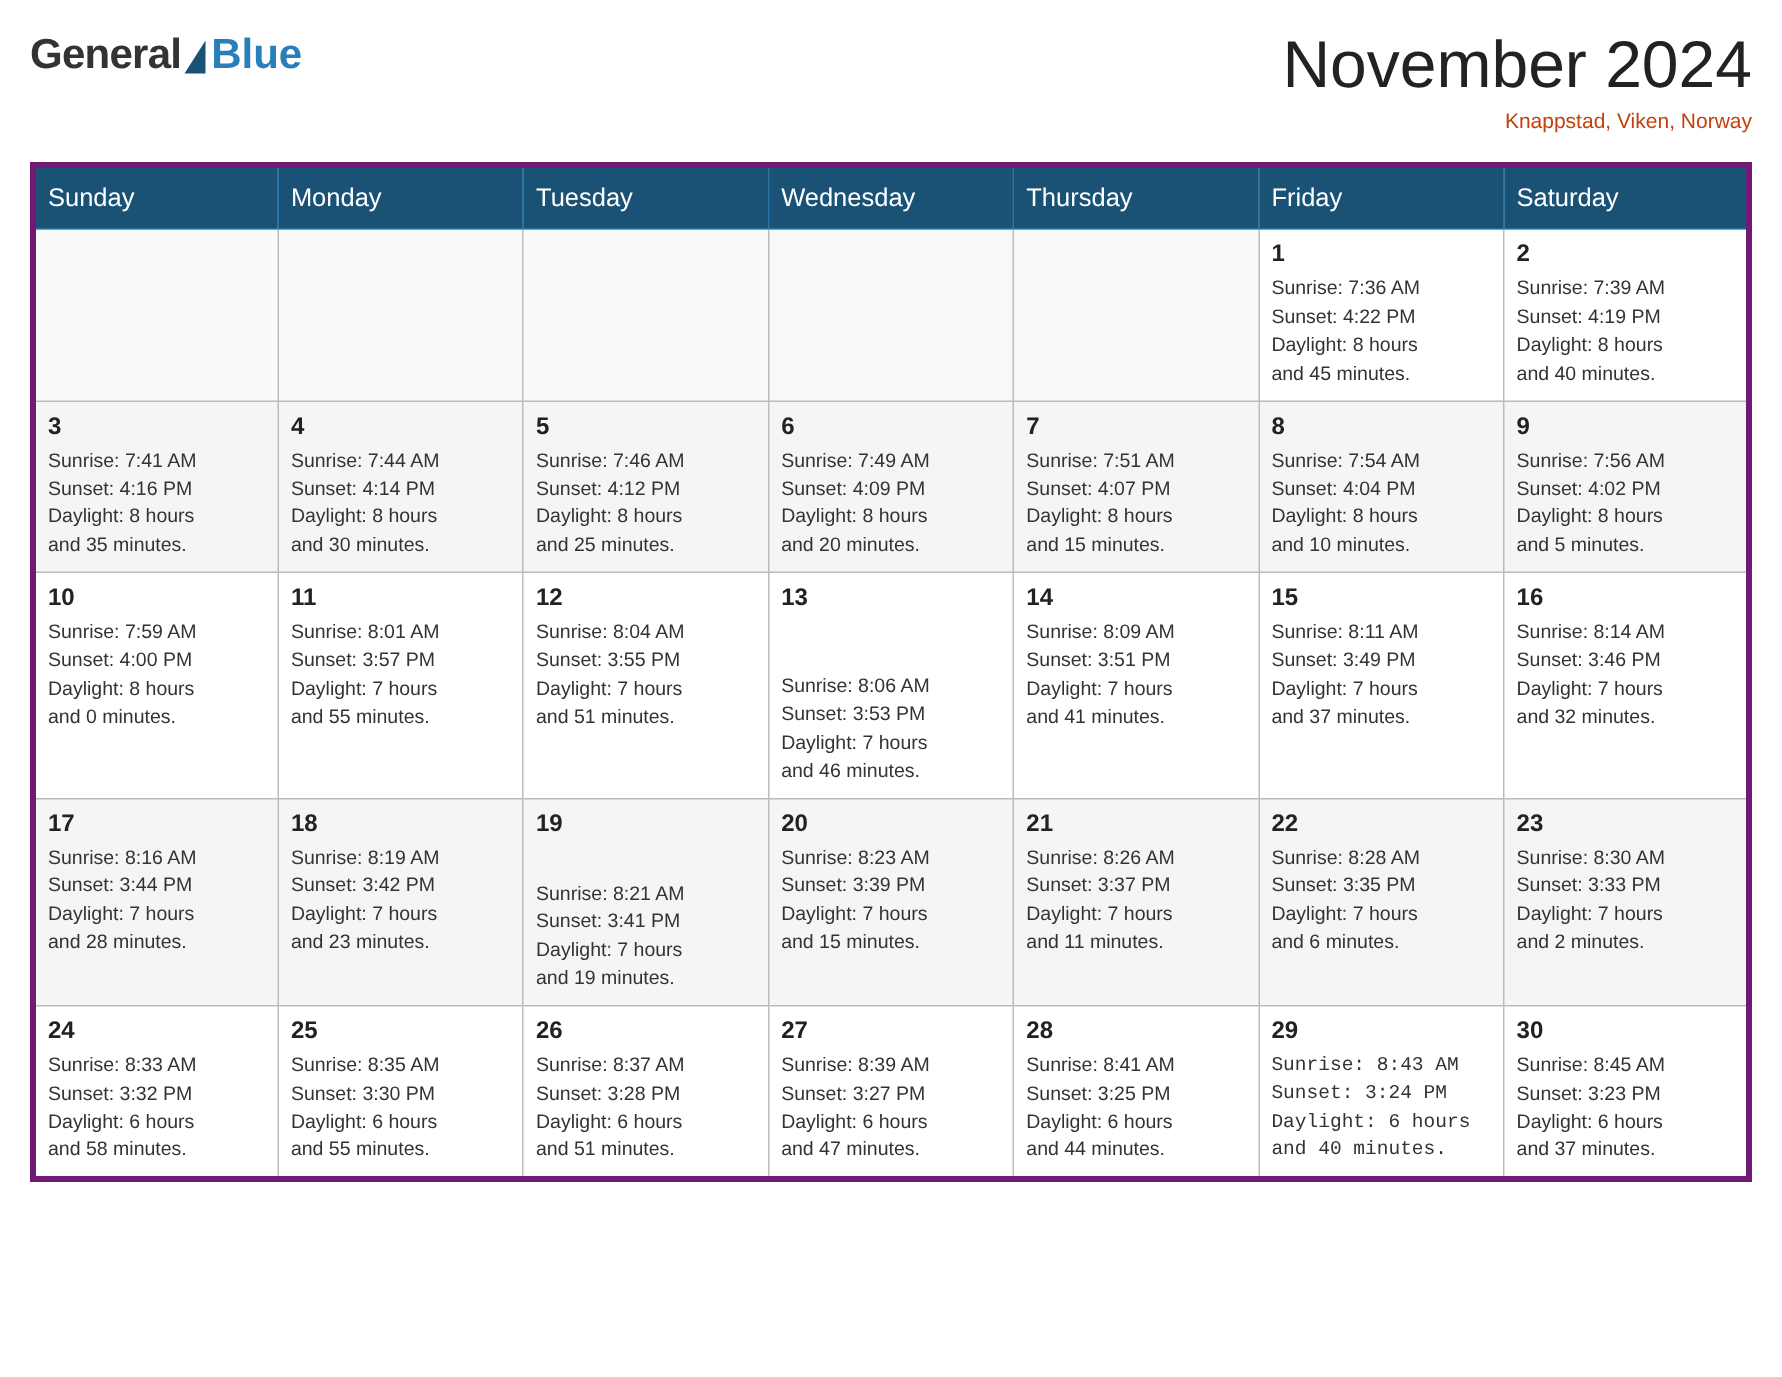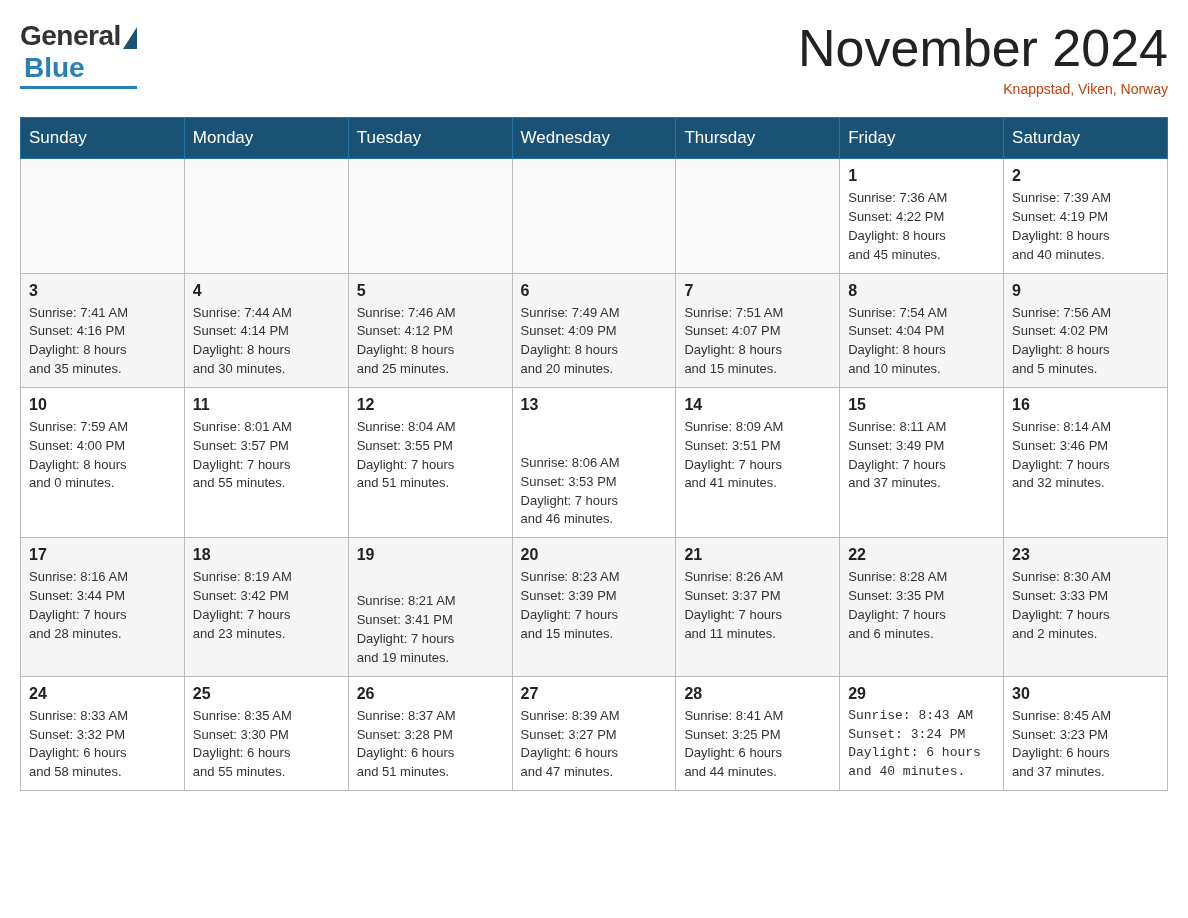--- a/index.html
+++ b/index.html
@@ -11,21 +11,21 @@
       padding: 20px;
     }
     .header {
       display: flex;
       justify-content: space-between;
       align-items: flex-start;
       margin-bottom: 20px;
     }
     .logo {
       display: flex;
-      flex-direction: column;
+      flex-direction: row;
       align-items: flex-start;
     }
     .logo-top {
       display: flex;
       align-items: center;
     }
     .logo-general {
       font-size: 28px;
       font-weight: bold;
       color: #333;
@@ -49,34 +49,34 @@
     .logo-underline {
       height: 3px;
       background: #2980b9;
       width: 100%;
       margin-top: 2px;
     }
     .header-right {
       text-align: right;
     }
     .month-title {
-      font-size: 52px;
+      font-size: 44px;
       font-weight: normal;
       color: #222;
       line-height: 1.1;
     }
     .location {
       font-size: 14px;
       color: #c2410c;
       margin-top: 4px;
     }
     .calendar {
       width: 100%;
       border-collapse: collapse;
-      border: 1px solid #701a75;
+      border: 4px solid #701a75;
     }
     .calendar th {
       background-color: #1a5276;
       color: #fff;
       padding: 10px 8px;
       font-size: 17px;
       font-weight: normal;
       text-align: left;
       border: 1px solid #2471a3;
     }

